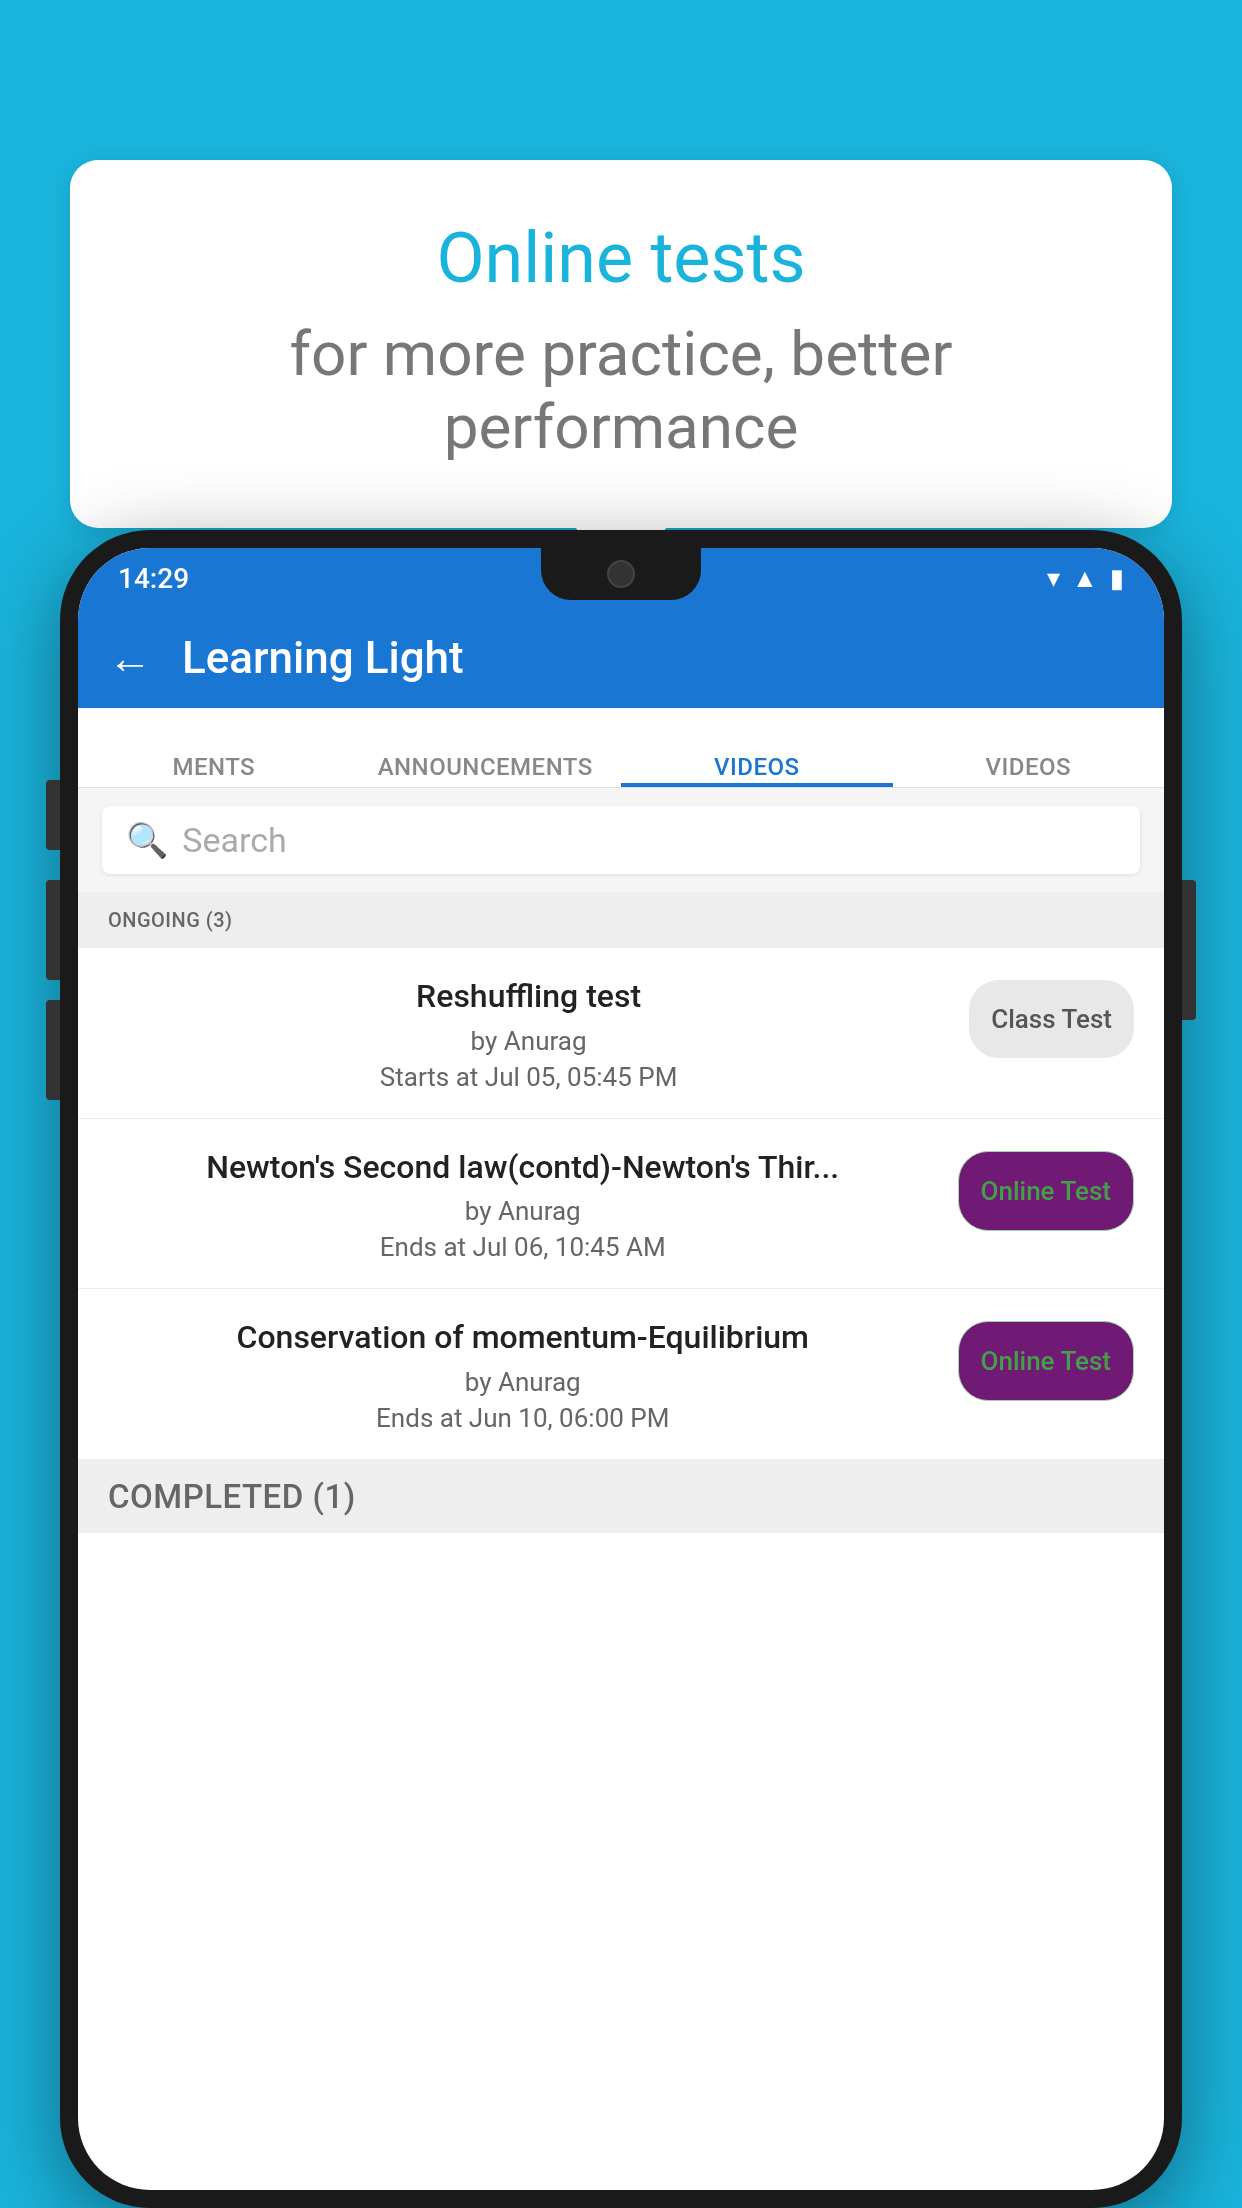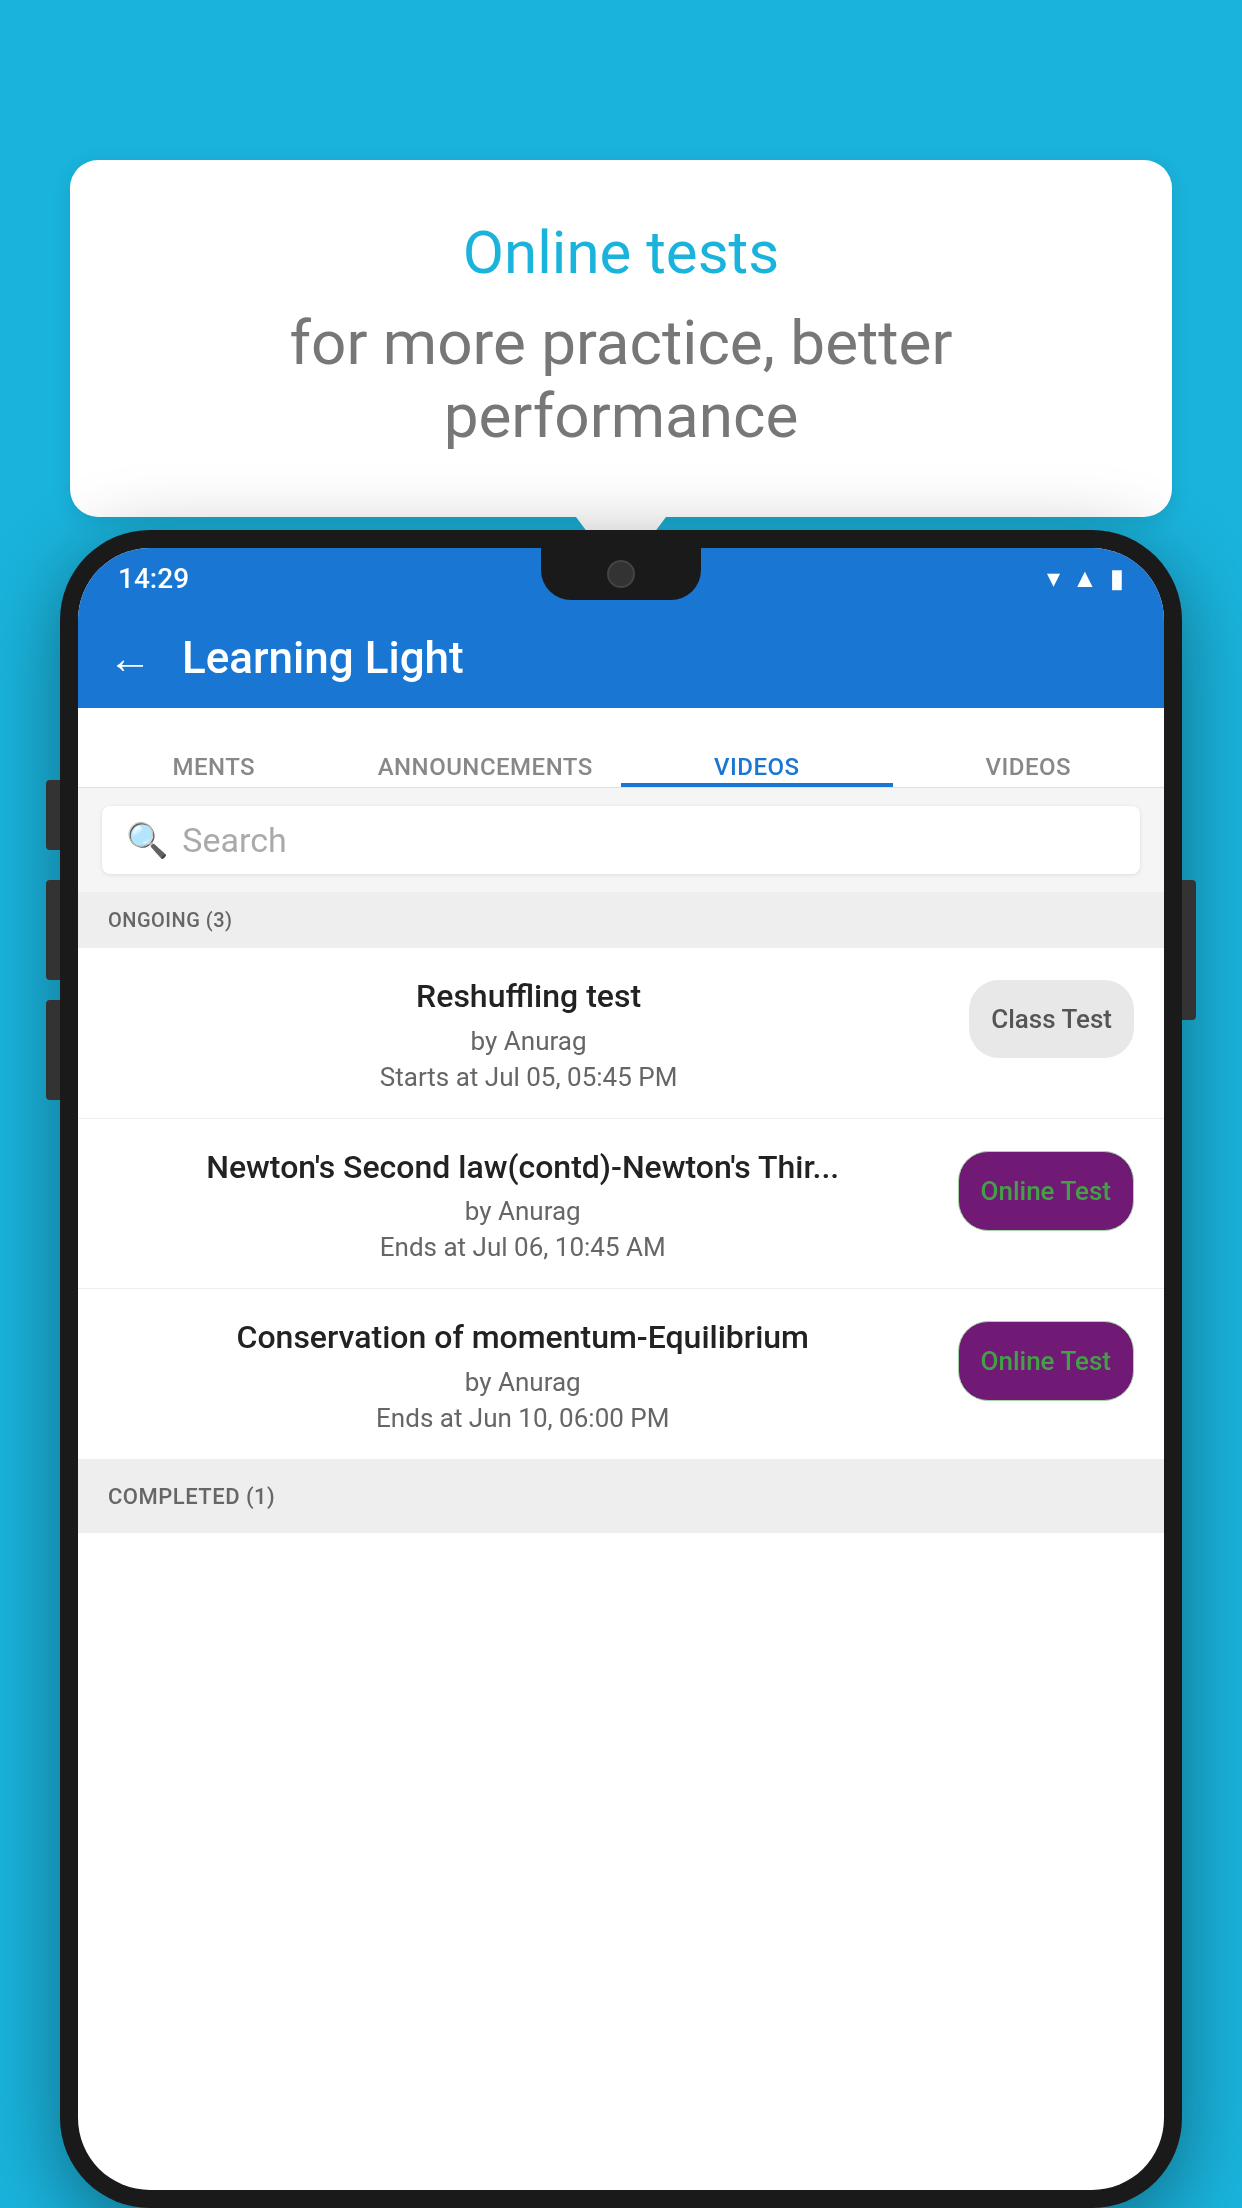--- a/index.html
+++ b/index.html
@@ -27,21 +27,21 @@
     .speech-bubble {
       background: #ffffff;
       border-radius: 28px;
       padding: 60px 80px 65px;
       text-align: center;
       width: 100%;
       box-shadow: 0 4px 20px rgba(0,0,0,0.1);
     }
 
     .speech-bubble-title {
-      font-size: 60px;
+      font-size: 70px;
       font-weight: 400;
       color: #1ab3dc;
       line-height: 1.1;
       margin-bottom: 20px;
     }
 
     .speech-bubble-subtitle {
       font-size: 62px;
       color: #777;
       font-weight: 400;
@@ -326,22 +326,22 @@
 
     .badge-online {
       background: #701a75;
       color: #43a047;
       border: 1.5px solid #a5d6a7;
     }
 
     
     .completed-header {
       background: #eeeeee;
-      padding: 24px 30px;
-      font-size: 22px;
+      padding: 17px 30px;
+      font-size: 33px;
       font-weight: 500;
       color: #666;
       letter-spacing: 0.5px;
     }
   </style>
 </head>
 <body>
 
 <div style="position:absolute;inset:0;background:#1ab3dc;"></div>
 

